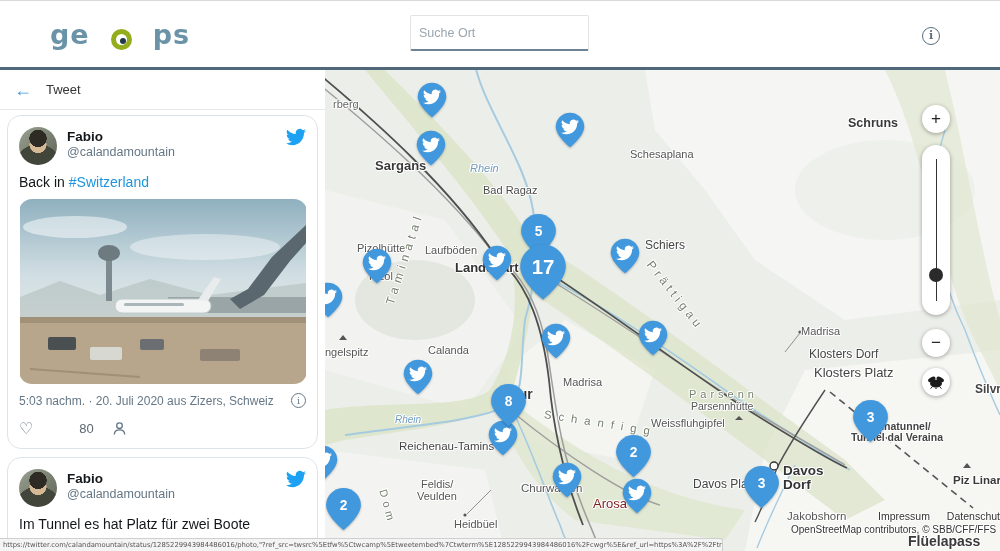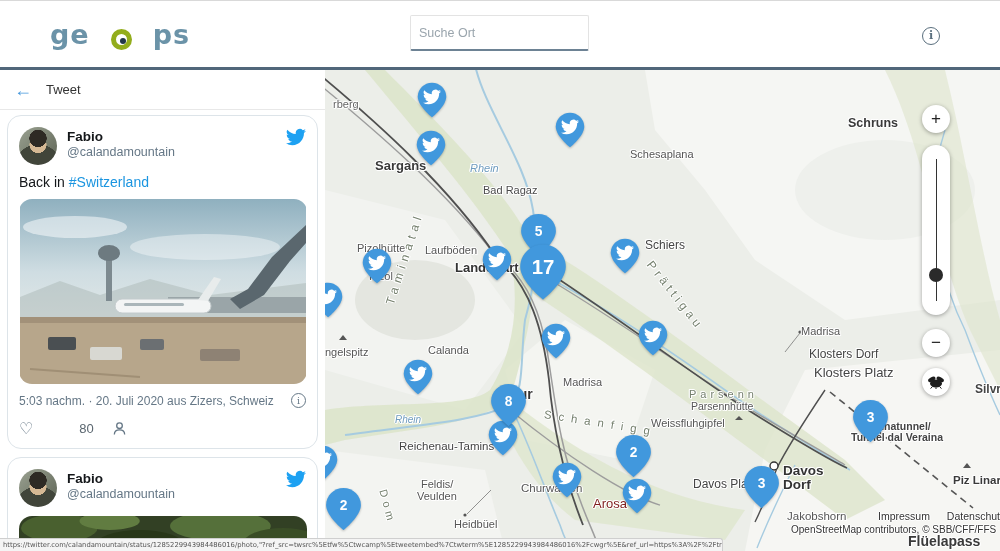--- a/index.html
+++ b/index.html
@@ -177,20 +177,21 @@
         <div class="tc-head">
           <div class="avatar"></div>
           <div class="tc-names">
             <div class="tc-name">Fabio</div>
             <div class="tc-handle">@calandamountain</div>
           </div>
           <svg class="tc-bird" viewBox="0 0 24 24">
             <path d="M23.95 4.57a10 10 0 01-2.82.77 4.96 4.96 0 002.16-2.72c-.95.56-2.01.96-3.13 1.18a4.92 4.92 0 00-8.39 4.49A13.94 13.94 0 011.64 3.16a4.92 4.92 0 001.52 6.57 4.9 4.9 0 01-2.23-.61v.06a4.92 4.92 0 003.95 4.83 4.93 4.93 0 01-2.22.08 4.93 4.93 0 004.6 3.42A9.87 9.87 0 010 19.54a13.94 13.94 0 007.55 2.21c9.06 0 14.01-7.5 14.01-14.01 0-.21 0-.42-.02-.63a10 10 0 002.46-2.54z"></path>
           </svg>
         </div>
+        <div class="tc-text"><span>Im Tunnel es hat Platz für zwei Boote</span></div>
         <svg class="tweet-img2" viewBox="0 0 286 42" preserveAspectRatio="none">
           <rect width="286" height="42" fill="#324024"></rect>
           <ellipse cx="40" cy="12" rx="38" ry="14" fill="#49602f"></ellipse>
           <ellipse cx="120" cy="30" rx="45" ry="16" fill="#283618"></ellipse>
           <ellipse cx="200" cy="10" rx="50" ry="15" fill="#55703a"></ellipse>
           <ellipse cx="262" cy="28" rx="40" ry="16" fill="#3a4d26"></ellipse>
           <ellipse cx="90" cy="5" rx="30" ry="9" fill="#617c41"></ellipse>
         </svg>
       </div>
 

